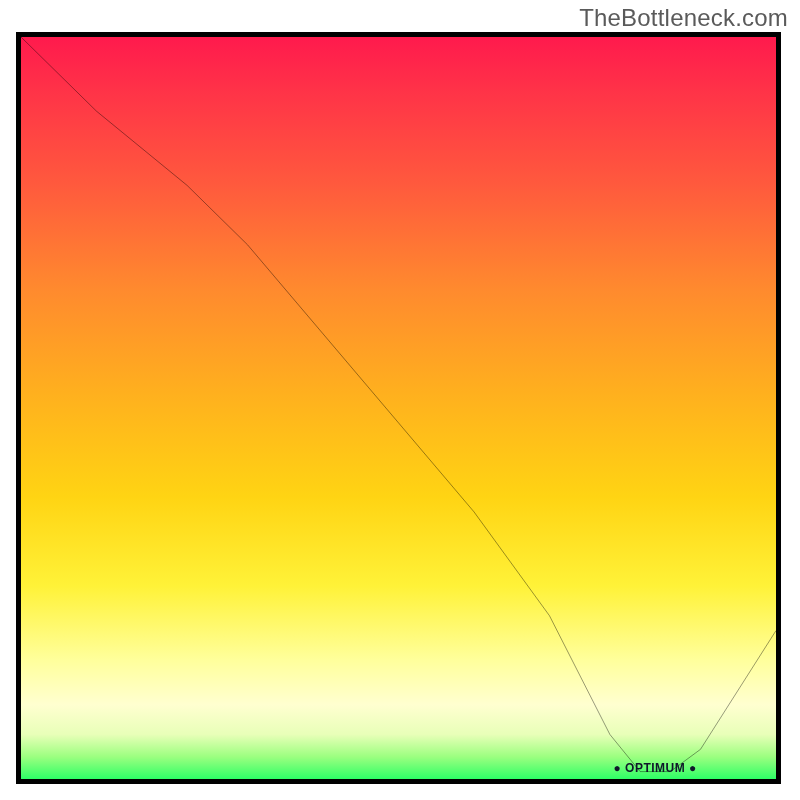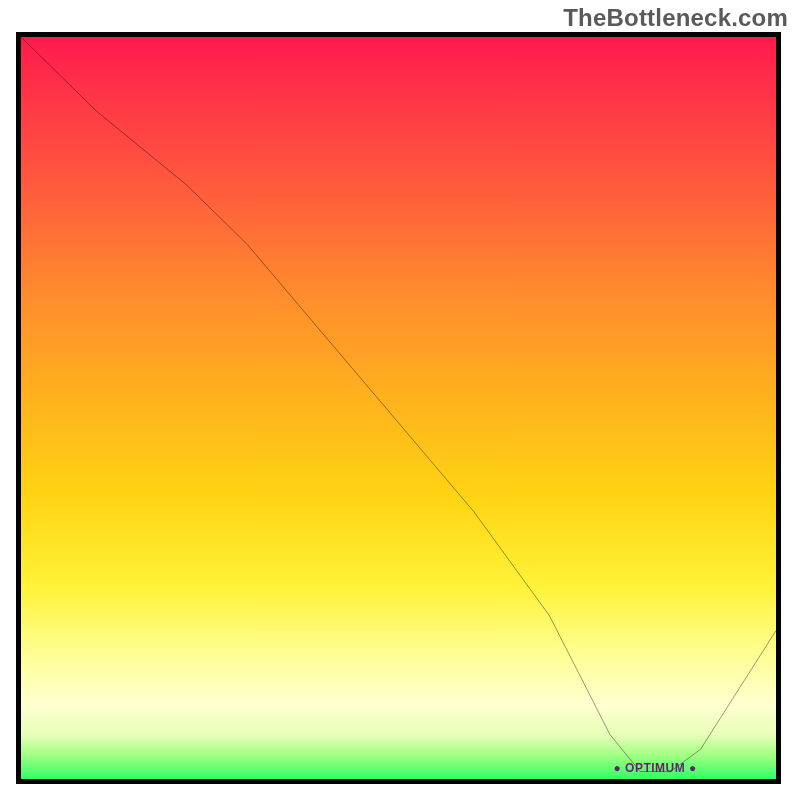--- a/index.html
+++ b/index.html
@@ -15,21 +15,21 @@
     position: relative;
     width: 800px;
     height: 800px;
   }
   .watermark {
     position: absolute;
     top: 4px;
     right: 12px;
     color: #5a5a5a;
     font-size: 24px;
-    font-weight: 700;
+    font-weight: 400;
     letter-spacing: 0.2px;
     user-select: none;
   }
   .plot-frame {
     position: absolute;
     left: 16px;
     top: 32px;
     width: 765px;
     height: 752px;
     border: 5px solid #000;
@@ -57,21 +57,21 @@
     );
   }
   svg.curve {
     position: absolute;
     inset: 0;
     width: 100%;
     height: 100%;
   }
   .optimum-label {
     position: absolute;
-    color: #701a75;
+    color: #0f172a;
     font-size: 12px;
     font-weight: 700;
     letter-spacing: 0.5px;
     transform: translate(-50%, -50%);
   }
 </style>
 </head>
 <body>
 
 <div class="stage">

